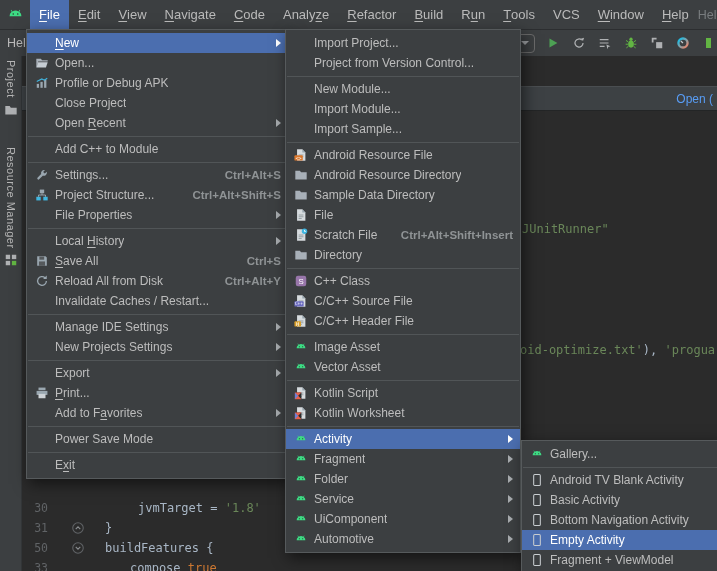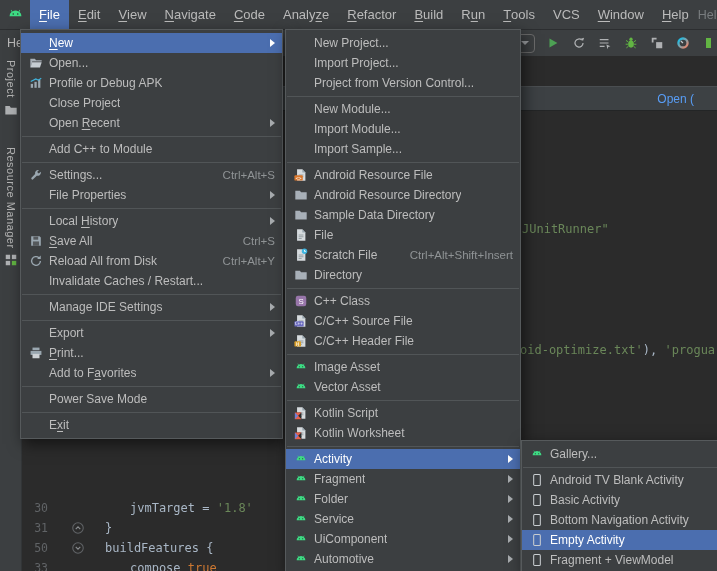--- a/index.html
+++ b/index.html
@@ -49,46 +49,46 @@
   .stripe-tab .vlabel{
     writing-mode:vertical-rl;color:#b6b6b6;font-size:11px;letter-spacing:.5px;white-space:nowrap;
   }
   
   .editor{position:absolute;left:22px;top:56px;right:0;bottom:0;background:#2b2b2b;overflow:hidden;z-index:1;}
   .banner{
     position:absolute;left:0;top:30px;right:0;height:23px;
     background:#3d4144;border-top:1px solid #4a4e51;border-bottom:1px solid #232526;
     display:flex;align-items:center;
   }
-  .banner-link{margin-left:auto;color:#589df6;font-size:12px;padding-right:23px;white-space:nowrap;}
+  .banner-link{margin-left:auto;color:#589df6;font-size:12px;padding-right:4px;white-space:nowrap;}
   .frag{position:absolute;font-family:"DejaVu Sans Mono",monospace;font-size:12px;white-space:pre;}
   .c-plain{color:#a9b7c6;} .c-string{color:#6a8759;} .c-keyword{color:#cc7832;}
   .code-block{position:absolute;left:0;right:0;}
   .code-line{position:relative;height:20px;font-family:"DejaVu Sans Mono",monospace;font-size:12px;line-height:20px;}
   .code-line .ln{position:absolute;left:0;width:26px;text-align:right;color:#606366;font-size:11.5px;}
   .code-line .fold{position:absolute;left:49px;top:3px;width:14px;height:14px;}
   .code-line .src{position:absolute;white-space:pre;}
   
   .popup{
     position:absolute;background:#3c3f41;border:1px solid #565a5c;
     box-shadow:3px 5px 14px rgba(0,0,0,.55);padding:3px 0;box-sizing:border-box;
   }
   .menu-item{
     height:20px;display:flex;align-items:center;padding:0 7px 0 6px;
     color:#bdbdbd;font-size:12px;white-space:nowrap;cursor:default;
   }
   .menu-item.selected{background:#4b6eaf;color:#ffffff;}
   .mi-icon{width:17px;height:16px;margin-right:5px;display:flex;align-items:center;justify-content:center;flex:none;}
   .mi-label{overflow:hidden;}
   .mi-right{margin-left:auto;display:flex;align-items:center;padding-left:16px;}
-  .mi-shortcut{color:#8f9395;font-size:11.5px;}
+  .mi-shortcut{color:#8f9395;font-size:11.5px;font-weight:bold;}
   .mi-arrow{width:0;height:0;border-left:5px solid #a7abae;border-top:4px solid transparent;border-bottom:4px solid transparent;margin-left:6px;}
   .menu-item.selected .mi-arrow{border-left-color:#ffffff;}
   .menu-sep{height:1px;background:#515557;margin:2.5px 1px;}
-  #file-menu{left:20px;top:29px;width:263px;z-index:30;}
+  #file-menu{left:26px;top:29px;width:263px;z-index:30;}
   #new-menu{left:285px;top:29px;width:236px;z-index:31;}
   #activity-menu{left:521px;top:440px;width:199px;z-index:32;}
 </style>
 </head>
 <body>
 
 <div class="screen">
 
   <div class="menubar">
     <span class="logo">
@@ -221,21 +221,21 @@
   </div>
 
   <div class="editor">
     <div class="banner">
       <span class="banner-link">Open (</span>
     </div>
     <span id="editor-frags"><div class="frag" style="left: 500px; top: 166px;"><span class="c-string">JUnitRunner"</span></div><div class="frag" style="left: 498px; top: 287px;"><span class="c-string">oid-optimize.txt'</span><span class="c-plain">), </span><span class="c-string">'proguar</span></div></span>
     <div class="code-block" id="code-block" style="top:442px;">
         <div class="code-line">
           <span class="ln">30</span>
-          <span class="src" style="left: 108px;"><span class="c-plain">jvmTarget = </span><span class="c-string">'1.8'</span></span>
+          <span class="src" style="left: 116px;"><span class="c-plain">jvmTarget = </span><span class="c-string">'1.8'</span></span>
         </div>
         <div class="code-line">
           <span class="ln">31</span>
           <span class="fold"><span style="display: inline-flex; align-items: center;">
               <svg viewBox="0 0 16 16" width="14" height="14">
                 <circle cx="8" cy="8" r="6" fill="none" stroke="#606366" stroke-width="1.2"></circle>
                 <path d="M5.4 9.3L8 6.7l2.6 2.6" fill="none" stroke="#8a8d90" stroke-width="1.3"></path>
               </svg>
             </span></span>
           <span class="src" style="left: 83px;"><span class="c-plain">}</span></span>
@@ -313,20 +313,36 @@
               <path d="M13.6 5.2a3.6 3.6 0 0 1-4.7 3.6L5 12.7a1.35 1.35 0 1 1-1.9-1.9l3.9-3.9a3.6 3.6 0 0 1 4.4-4.5L9.3 4.5l1.9 1.9 2.2-2.1c.1.3.2.6.2.9z" fill="#9aa7b0"></path>
             </svg>
           </span>
         </span>
         <span class="mi-label">Settings...</span>
         <span class="mi-right">
           <span class="mi-shortcut">Ctrl+Alt+S</span>
         </span>
       </div>
       <div class="menu-item">
+        <span class="mi-icon">
+          <span style="display: inline-flex; align-items: center;">
+            <svg viewBox="0 0 16 16" width="14" height="14">
+              <rect x="5.5" y="1.8" width="5" height="4.2" fill="#9aa7b0"></rect>
+              <rect x="1.5" y="10" width="5" height="4.2" fill="#40b6e0"></rect>
+              <rect x="9.5" y="10" width="5" height="4.2" fill="#40b6e0"></rect>
+              <path d="M8 6v2M4 10V8h8v2" stroke="#9aa7b0" fill="none" stroke-width="1.1"></path>
+            </svg>
+          </span>
+        </span>
+        <span class="mi-label">Project Structure...</span>
+        <span class="mi-right">
+          <span class="mi-shortcut">Ctrl+Alt+Shift+S</span>
+        </span>
+      </div>
+      <div class="menu-item">
         <span class="mi-icon"></span>
         <span class="mi-label">File Properties</span>
         <span class="mi-right">
           <span class="mi-arrow"></span>
         </span>
       </div>
       <div class="menu-sep"></div>
       <div class="menu-item">
         <span class="mi-icon"></span>
         <span class="mi-label">Local <u>H</u>istory</span>
@@ -368,20 +384,27 @@
         <span class="mi-label">Invalidate Caches / Restart...</span>
       </div>
       <div class="menu-sep"></div>
       <div class="menu-item">
         <span class="mi-icon"></span>
         <span class="mi-label">Manage IDE Settings</span>
         <span class="mi-right">
           <span class="mi-arrow"></span>
         </span>
       </div>
+      <div class="menu-item">
+        <span class="mi-icon"></span>
+        <span class="mi-label">New Projects Settings</span>
+        <span class="mi-right">
+          <span class="mi-arrow"></span>
+        </span>
+      </div>
       <div class="menu-sep"></div>
       <div class="menu-item">
         <span class="mi-icon"></span>
         <span class="mi-label">Export</span>
         <span class="mi-right">
           <span class="mi-arrow"></span>
         </span>
       </div>
       <div class="menu-item">
         <span class="mi-icon">
@@ -408,24 +431,20 @@
         <span class="mi-label">Power Save Mode</span>
       </div>
       <div class="menu-sep"></div>
       <div class="menu-item">
         <span class="mi-icon"></span>
         <span class="mi-label">E<u>x</u>it</span>
       </div>
     </div>
 
   <div class="popup" id="new-menu">
-      <div class="menu-item">
-        <span class="mi-icon"></span>
-        <span class="mi-label">New Project...</span>
-      </div>
       <div class="menu-item">
         <span class="mi-icon"></span>
         <span class="mi-label">Import Project...</span>
       </div>
       <div class="menu-item">
         <span class="mi-icon"></span>
         <span class="mi-label">Project from Version Control...</span>
       </div>
       <div class="menu-sep"></div>
       <div class="menu-item">

